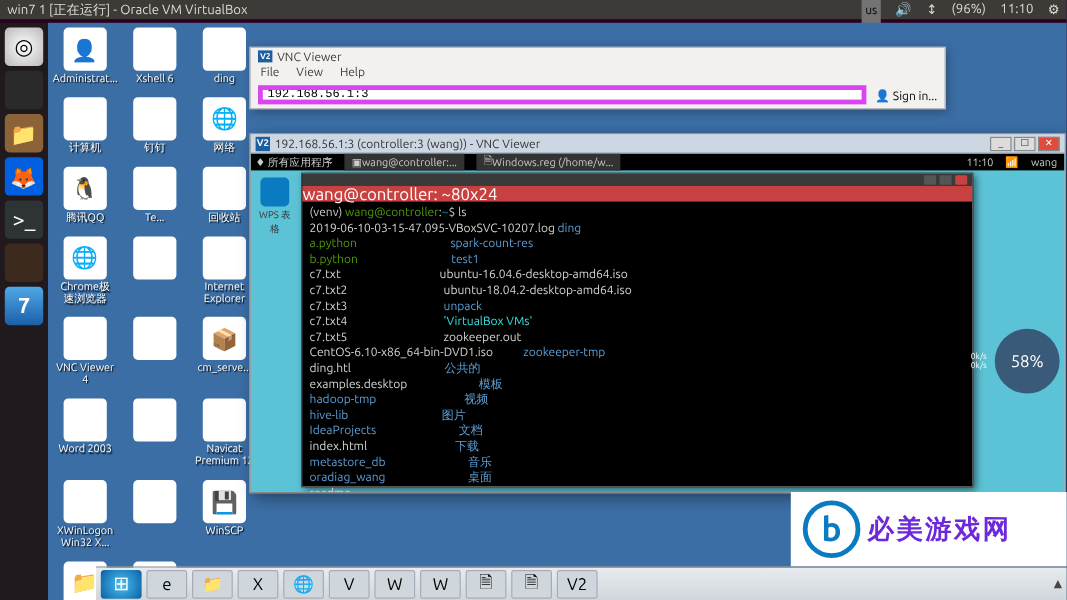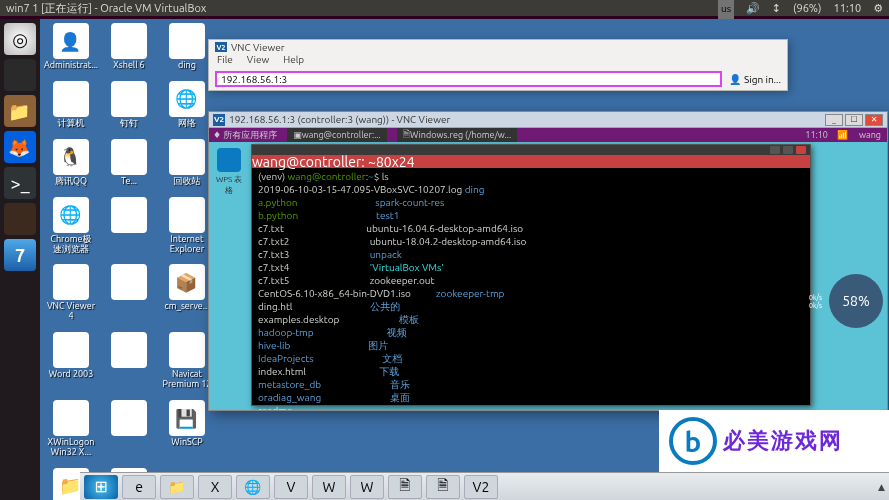--- a/index.html
+++ b/index.html
@@ -27,34 +27,34 @@
 .desk-icon { width: 50px; display: flex; flex-direction: column; align-items: center; text-align: center; color: #fff; font-size: 9px; cursor: pointer; }
 .desk-icon .ic { width: 36px; height: 36px; background: #fff; border-radius: 4px; margin-bottom: 2px; display: flex; align-items: center; justify-content: center; font-size: 18px; }
 .desk-icon .lbl { line-height: 1.1; text-shadow: 1px 1px 1px #000; }
 
 
 .vnc-addr { position: absolute; left: 168px; top: 20px; width: 580px; height: 52px; background: #f2f1f0; border: 1px solid #b8b8b8; box-shadow: 2px 2px 8px rgba(0,0,0,0.3); }
 .vnc-addr .titlebar { height: 14px; display: flex; align-items: center; padding: 0 6px; font-size: 10px; color: #3c3b37; }
 .vnc-addr .titlebar .spacer { flex: 1; }
 .vnc-addr .menubar { height: 15px; padding: 0 8px; display: flex; gap: 14px; font-size: 10px; color: #3c3b37; }
 .vnc-addr .addrrow { display: flex; align-items: center; padding: 2px 6px; gap: 8px; }
-.vnc-addr input { flex: 1; height: 16px; padding: 0 4px; font-size: 10px; border: 2px solid #d946ef; }
+.vnc-addr input { flex: 1; height: 16px; padding: 0 4px; font-size: 10px; border: 4px solid #d946ef; font-family: Liberation Mono, monospace; }
 .vnc-addr .signin { font-size: 10px; display: flex; align-items: center; gap: 2px; cursor: pointer; }
 
 
 .vnc-session { position: absolute; left: 168px; top: 92px; width: 680px; height: 300px; background: #e8e8e8; border: 1px solid #888; box-shadow: 4px 4px 12px rgba(0,0,0,0.4); }
 .vnc-session .titlebar { height: 16px; background: #cdd7e4; display: flex; align-items: center; padding: 0 4px; font-size: 10px; color: #333; border-bottom: 1px solid #9ab; }
 .vnc-session .titlebar .ic { width: 12px; height: 12px; background: #1c5fa0; color: #fff; font-size: 8px; font-weight: bold; display: flex; align-items: center; justify-content: center; margin-right: 4px; }
 .vnc-session .titlebar .spacer { flex: 1; }
 .vnc-session .winbtn { width: 18px; height: 12px; margin-left: 2px; background: #dcdcdc; border: 1px solid #888; font-size: 8px; text-align: center; line-height: 10px; cursor: pointer; }
 .vnc-session .winbtn.close { background: #e04b3c; color: #fff; }
 
 
 .remote { position: relative; width: 100%; height: calc(100% - 16px); background: #5cc3d6; overflow: hidden; }
-.remote-panel { height: 14px; background: #701a75; display: flex; align-items: center; color: #ccc; font-size: 9px; }
+.remote-panel { height: 14px; background: #000000; display: flex; align-items: center; color: #ccc; font-size: 9px; }
 .remote-panel .left { display: flex; align-items: center; gap: 10px; padding-left: 4px; }
 .remote-panel .tab { background: #333; padding: 0 6px; height: 14px; display: flex; align-items: center; cursor: pointer; }
 .remote-panel .right { margin-left: auto; padding-right: 6px; display: flex; gap: 10px; }
 .remote-side-icons { position: absolute; left: 6px; top: 20px; display: flex; flex-direction: column; gap: 8px; }
 .remote-side-icons .ri { width: 28px; text-align: center; font-size: 8px; color: #333; cursor: pointer; }
 .remote-side-icons .ri .box { width: 24px; height: 24px; background: #0b7bc1; border-radius: 4px; margin: 0 auto 2px; }
 
 
 .terminal { position: absolute; left: 42px; top: 16px; width: 560px; height: 262px; background: #000; border: 1px solid #555; box-shadow: 2px 2px 6px rgba(0,0,0,0.5); font-family: "DejaVu Sans Mono", Consolas, monospace; font-size: 10px; line-height: 13px; }
 .terminal .term-top { height: 10px; background: #3a3a3a; display: flex; justify-content: flex-end; align-items: center; gap: 3px; padding-right: 4px; }

